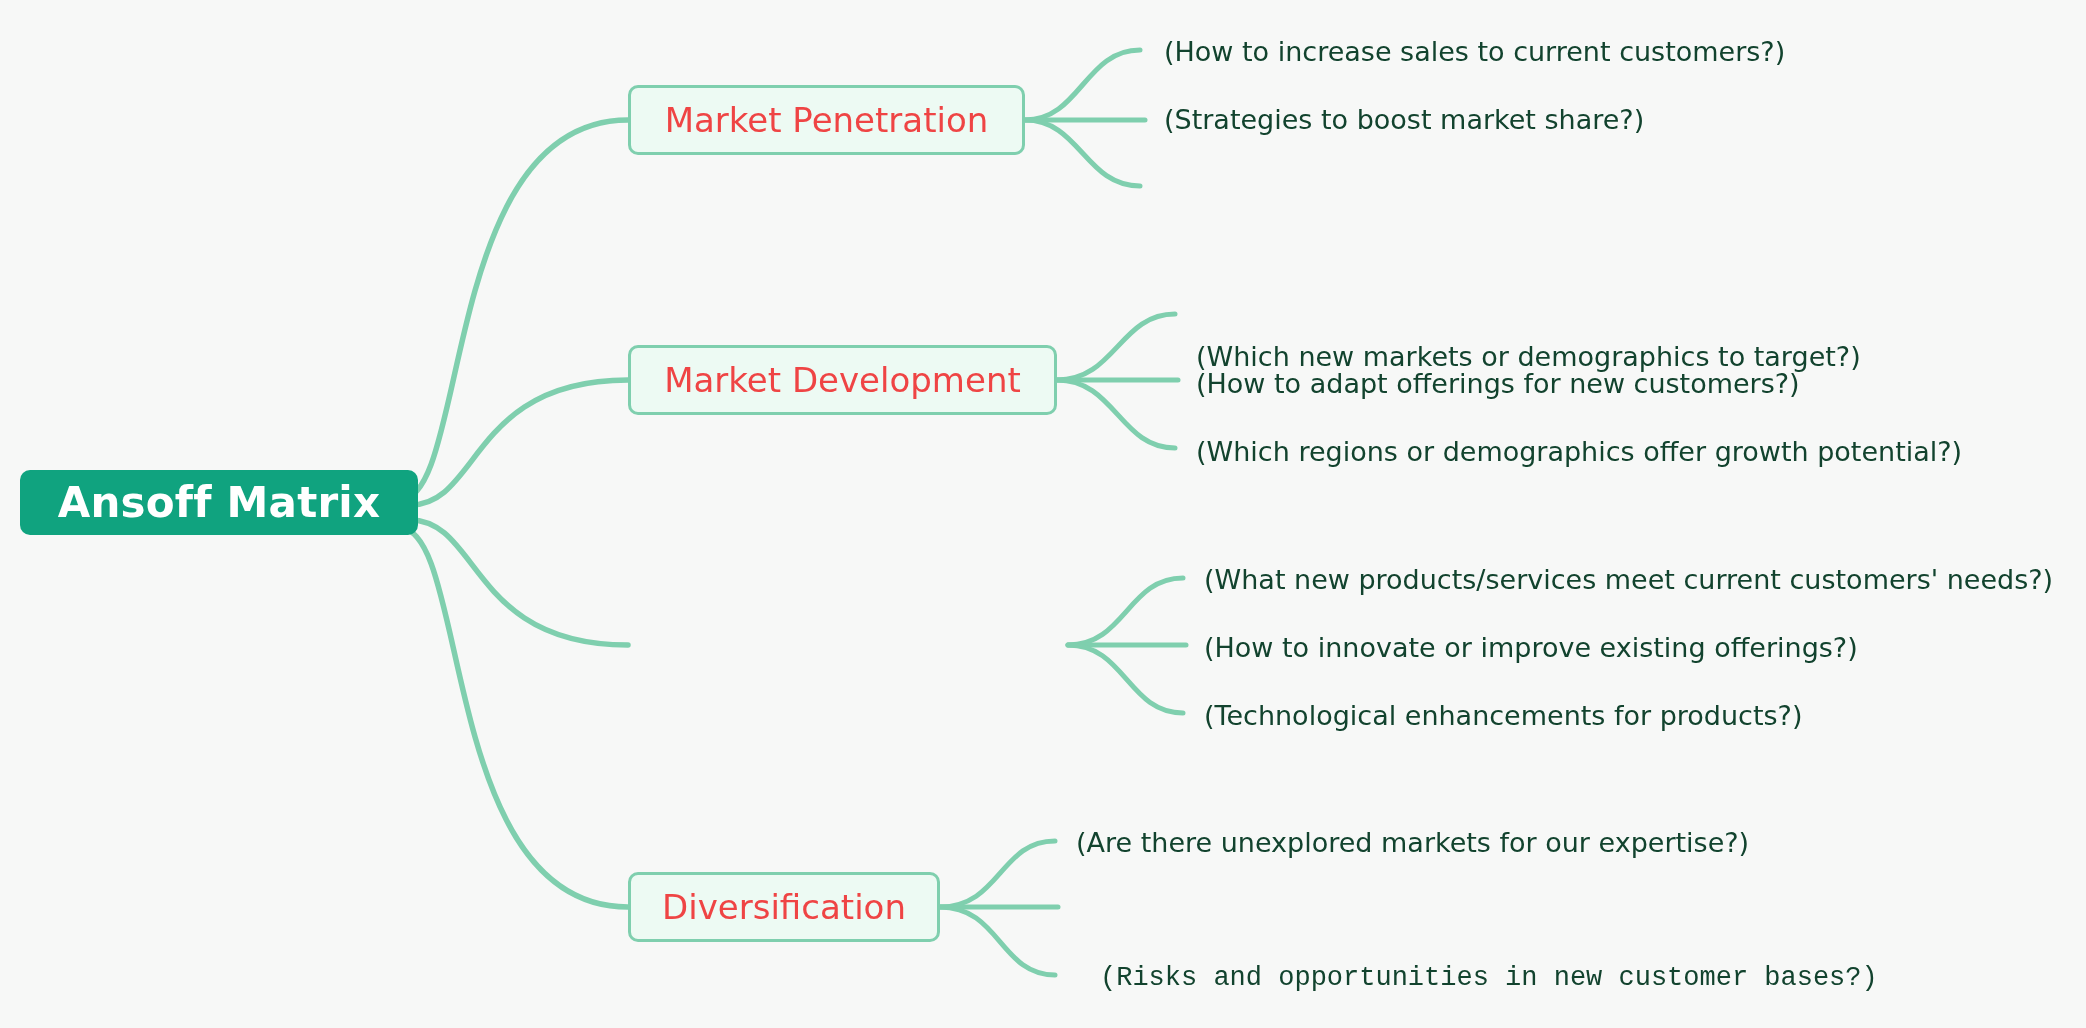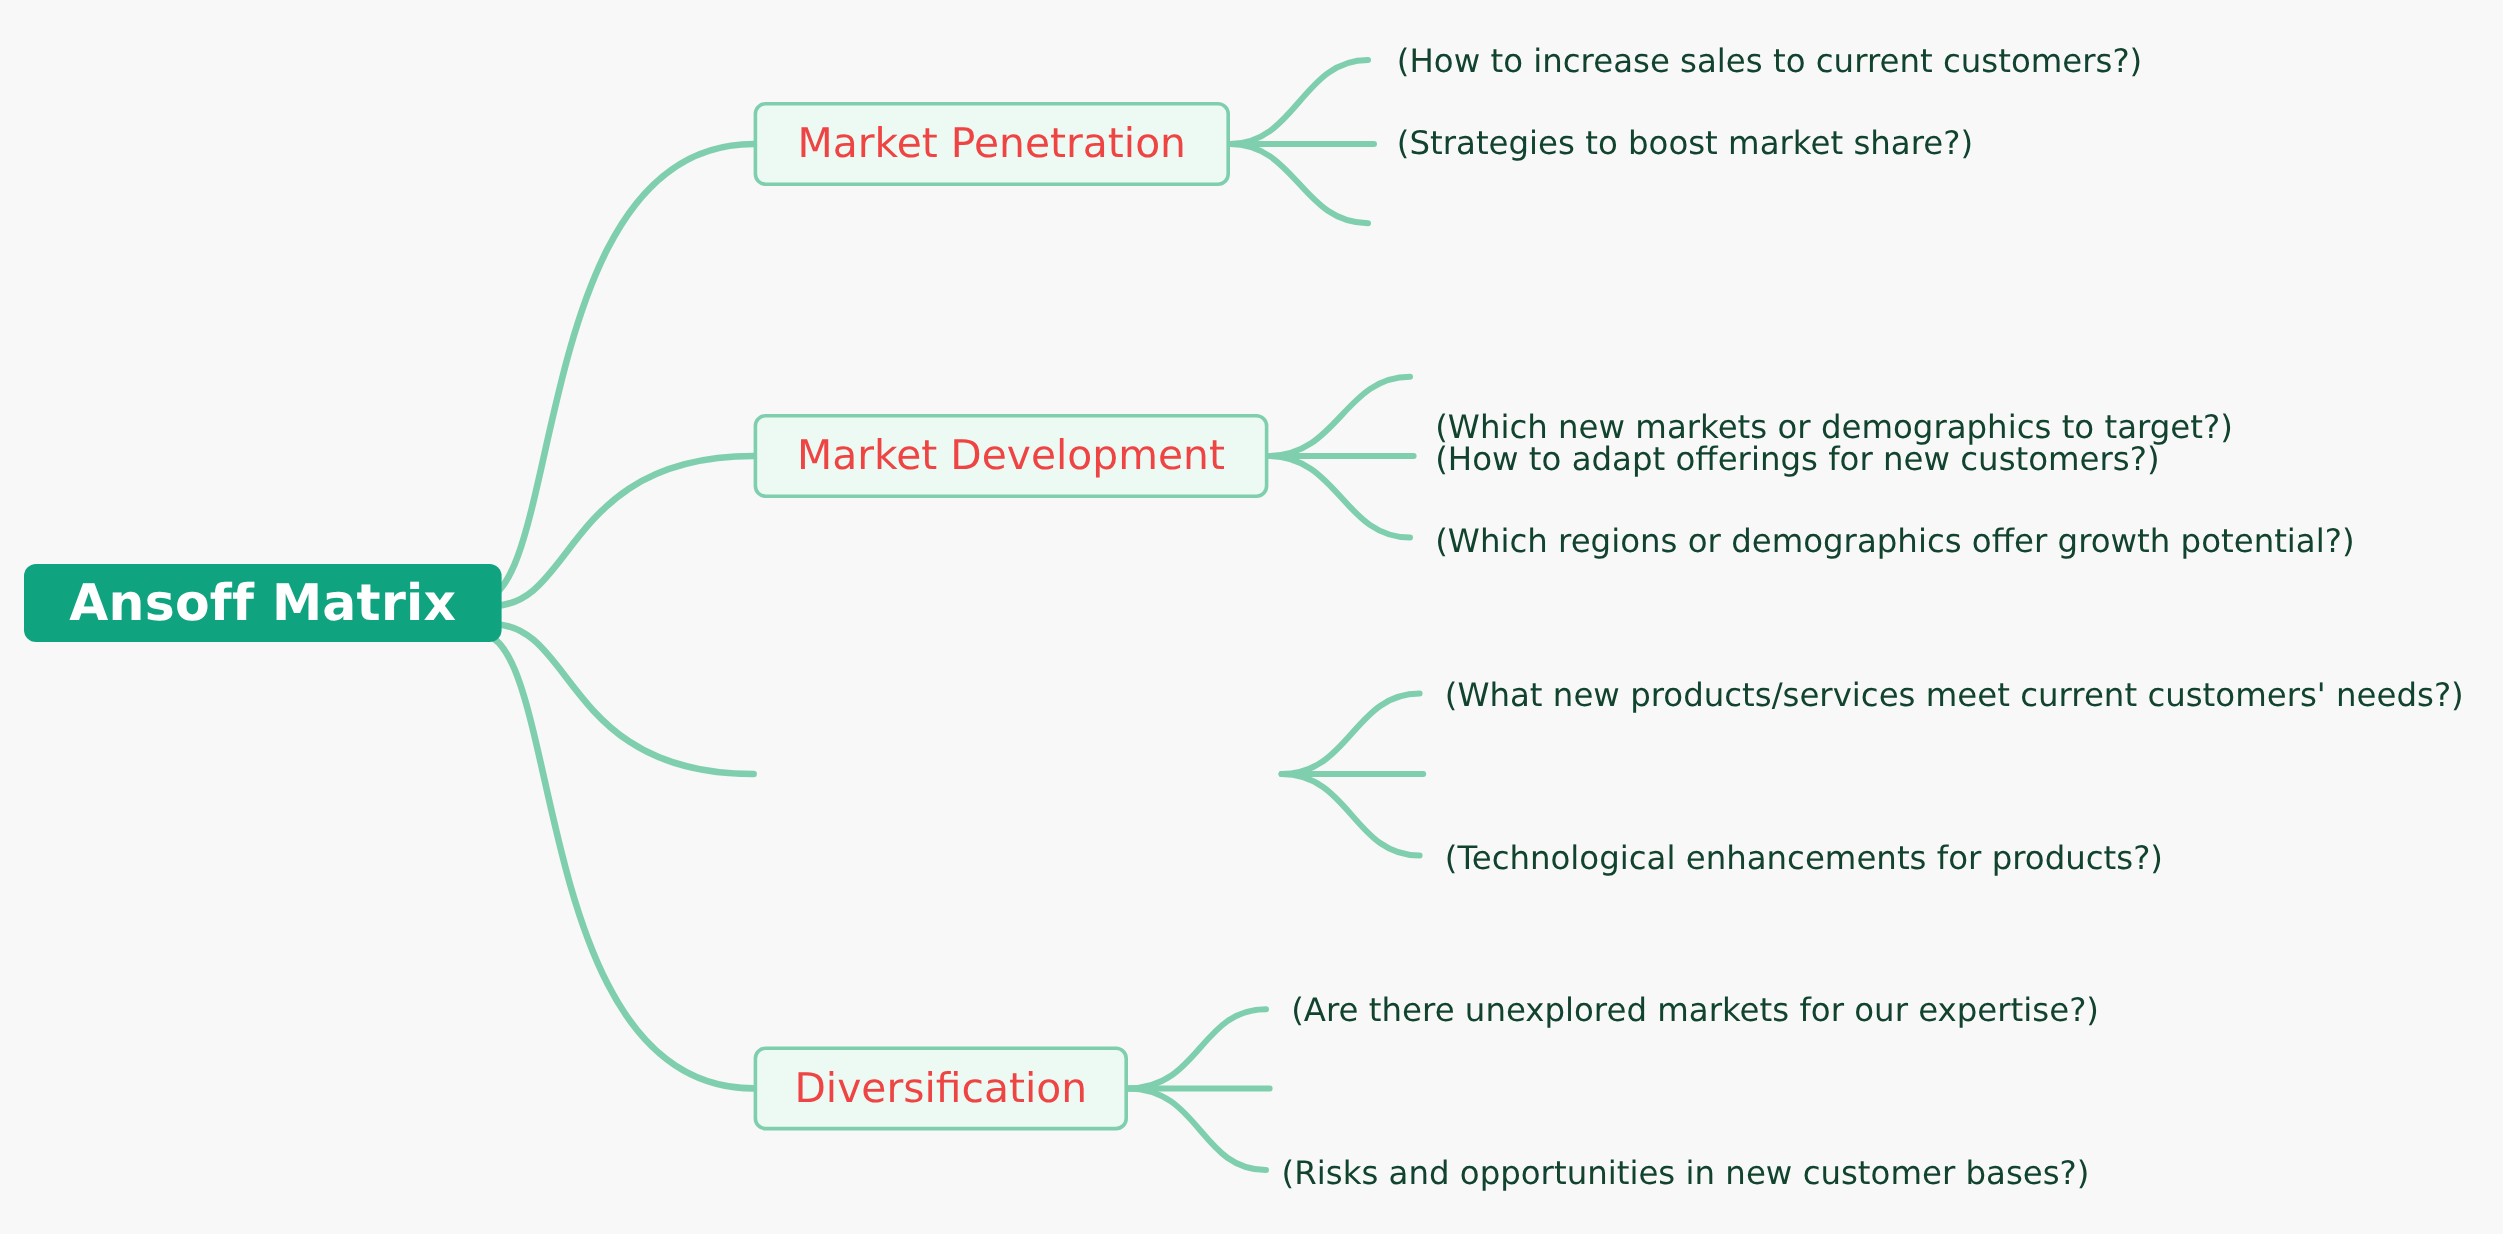--- a/index.html
+++ b/index.html
@@ -102,21 +102,22 @@
   <div class="leaf-label" style="left:1164px; top:106px;">(Strategies to boost market share?)</div>
 
   <div class="node branch-node" style="left:628px; top:345px; width:429px; height:70px;">
     <span>Market Development</span>
   </div>
   <div class="leaf-label" style="left:1196px; top:302px;margin-top:41px;">(Which new markets or demographics to target?)</div>
   <div class="leaf-label" style="left:1196px; top:370px;">(How to adapt offerings for new customers?)</div>
   <div class="leaf-label" style="left:1196px; top:438px;">(Which regions or demographics offer growth potential?)</div>
 
   <div class="leaf-label" style="left:1204px; top:566px;">(What new products/services meet current customers' needs?)</div>
+  <div class="leaf-label" style="left:1204px; top:634px;">(How to innovate or improve existing offerings?)</div>
   <div class="leaf-label" style="left:1204px; top:702px;">(Technological enhancements for products?)</div>
 
   <div class="node branch-node" style="left:628px; top:872px; width:312px; height:70px;">
     <span>Diversification</span>
   </div>
   <div class="leaf-label" style="left:1076px; top:829px;">(Are there unexplored markets for our expertise?)</div>
-  <div class="leaf-label" style="left:1068px; top:965px;">(Risks and opportunities in new customer bases?)</div>
+  <div class="leaf-label" style="left:1100px; top:965px;font-family:Liberation Mono, monospace;">(Risks and opportunities in new customer bases?)</div>
 
 </div>
 
 </body></html>

